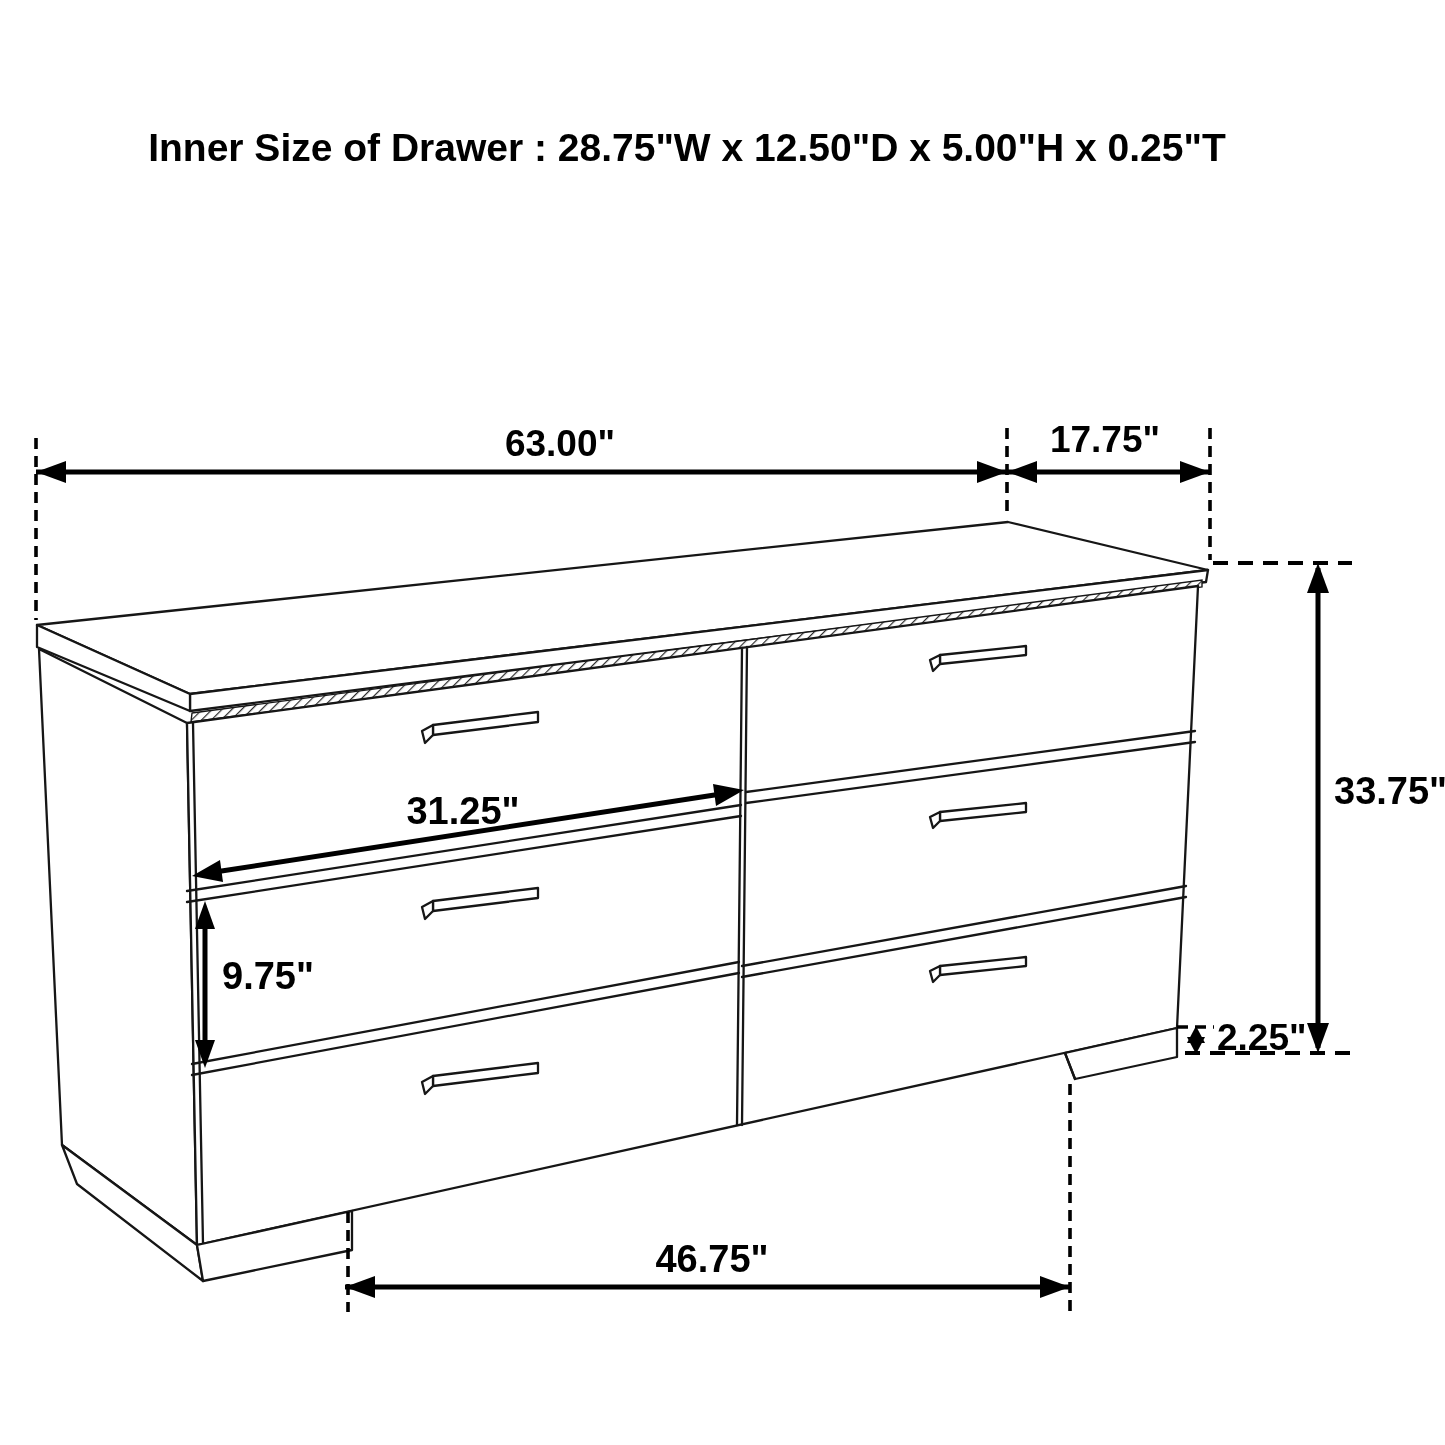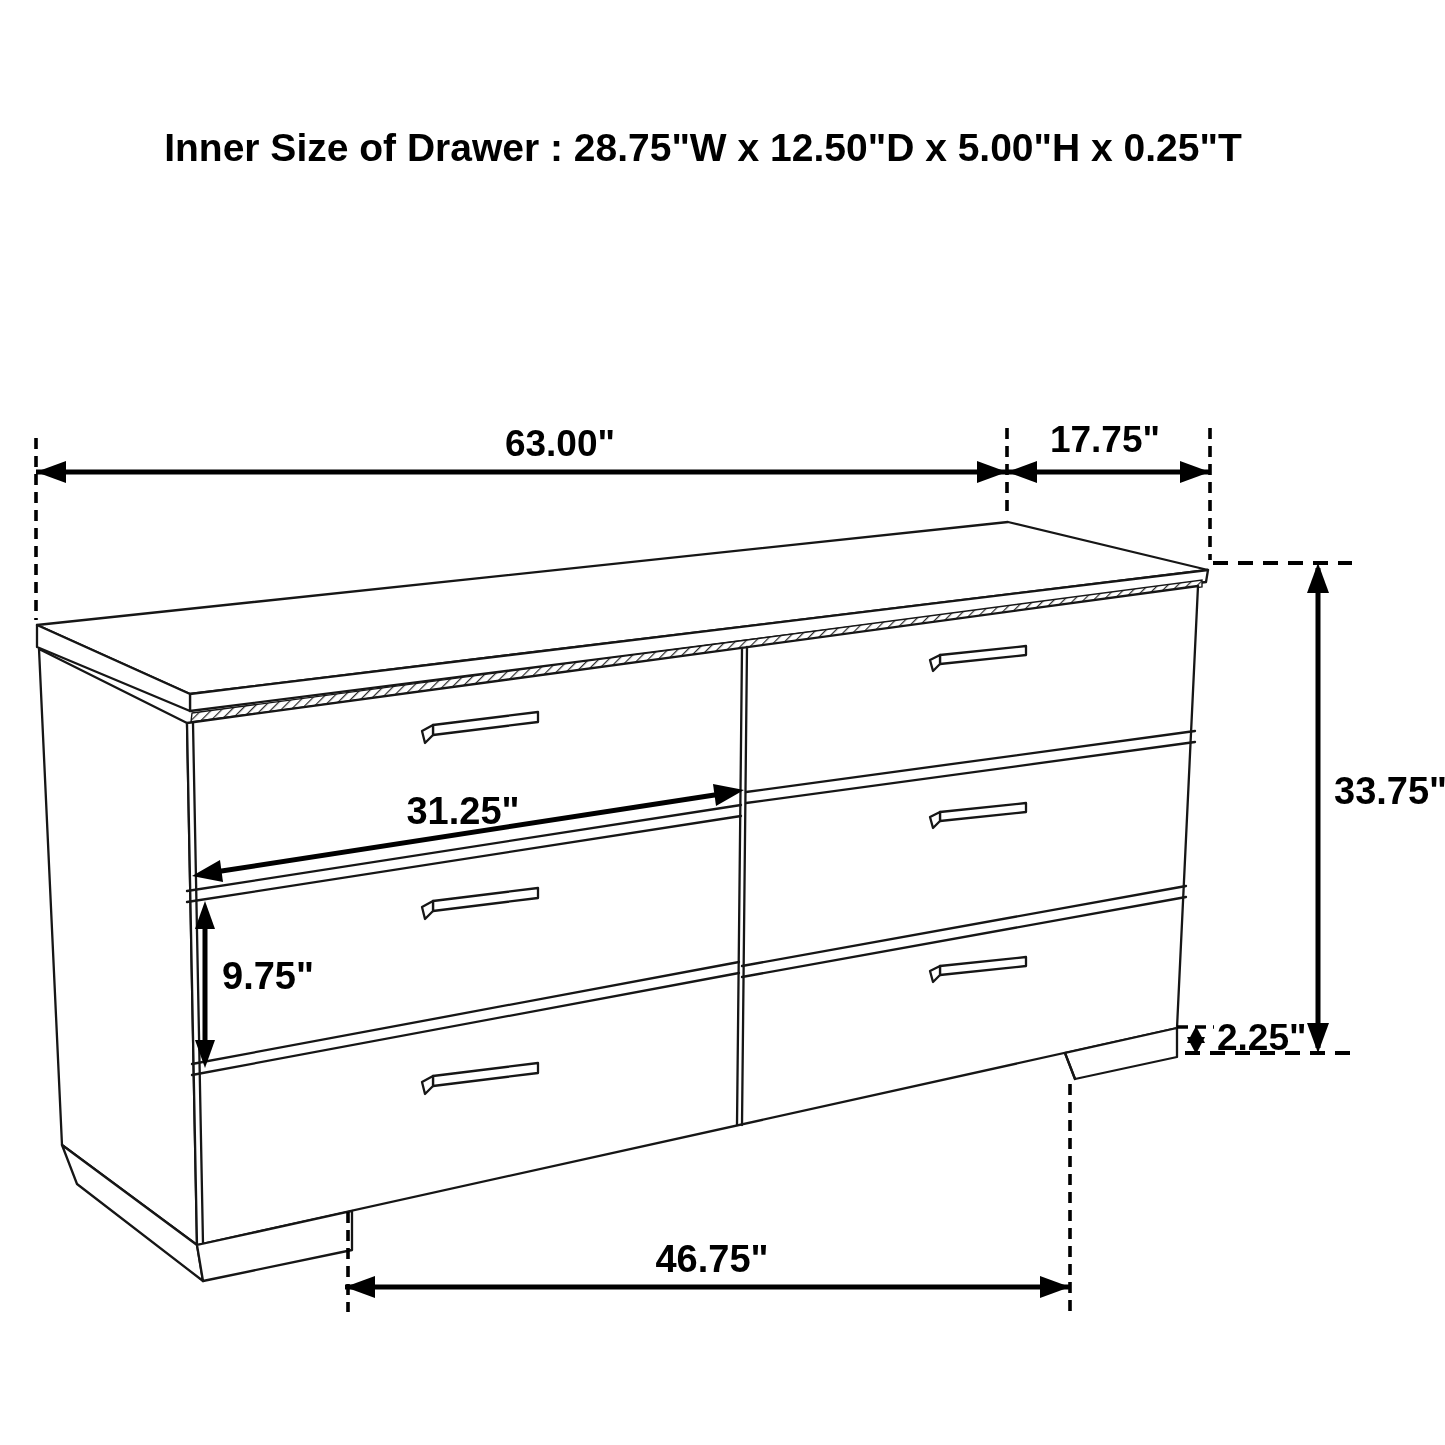--- a/index.html
+++ b/index.html
@@ -5,21 +5,21 @@
   html,body{margin:0;padding:0;background:#ffffff;}
   .canvas{
     position:relative;
     width:1445px;height:1445px;
     background:#ffffff;
     font-family:"Liberation Sans", sans-serif;
     overflow:hidden;
   }
   .title{
     position:absolute;
-    top:126px;left:16px;width:1374px;
+    top:126px;left:0;width:1374px;
     text-align:center;
     font-size:39px;
     font-weight:bold;
     color:#000;
     letter-spacing:0px;
     white-space:nowrap;
   }
   svg.diagram{position:absolute;left:0;top:0;}
   .cab{fill:#ffffff;stroke:#161616;stroke-width:2.3;stroke-linejoin:round;}
   .cabline{fill:none;stroke:#161616;stroke-width:2.3;stroke-linecap:round;}

